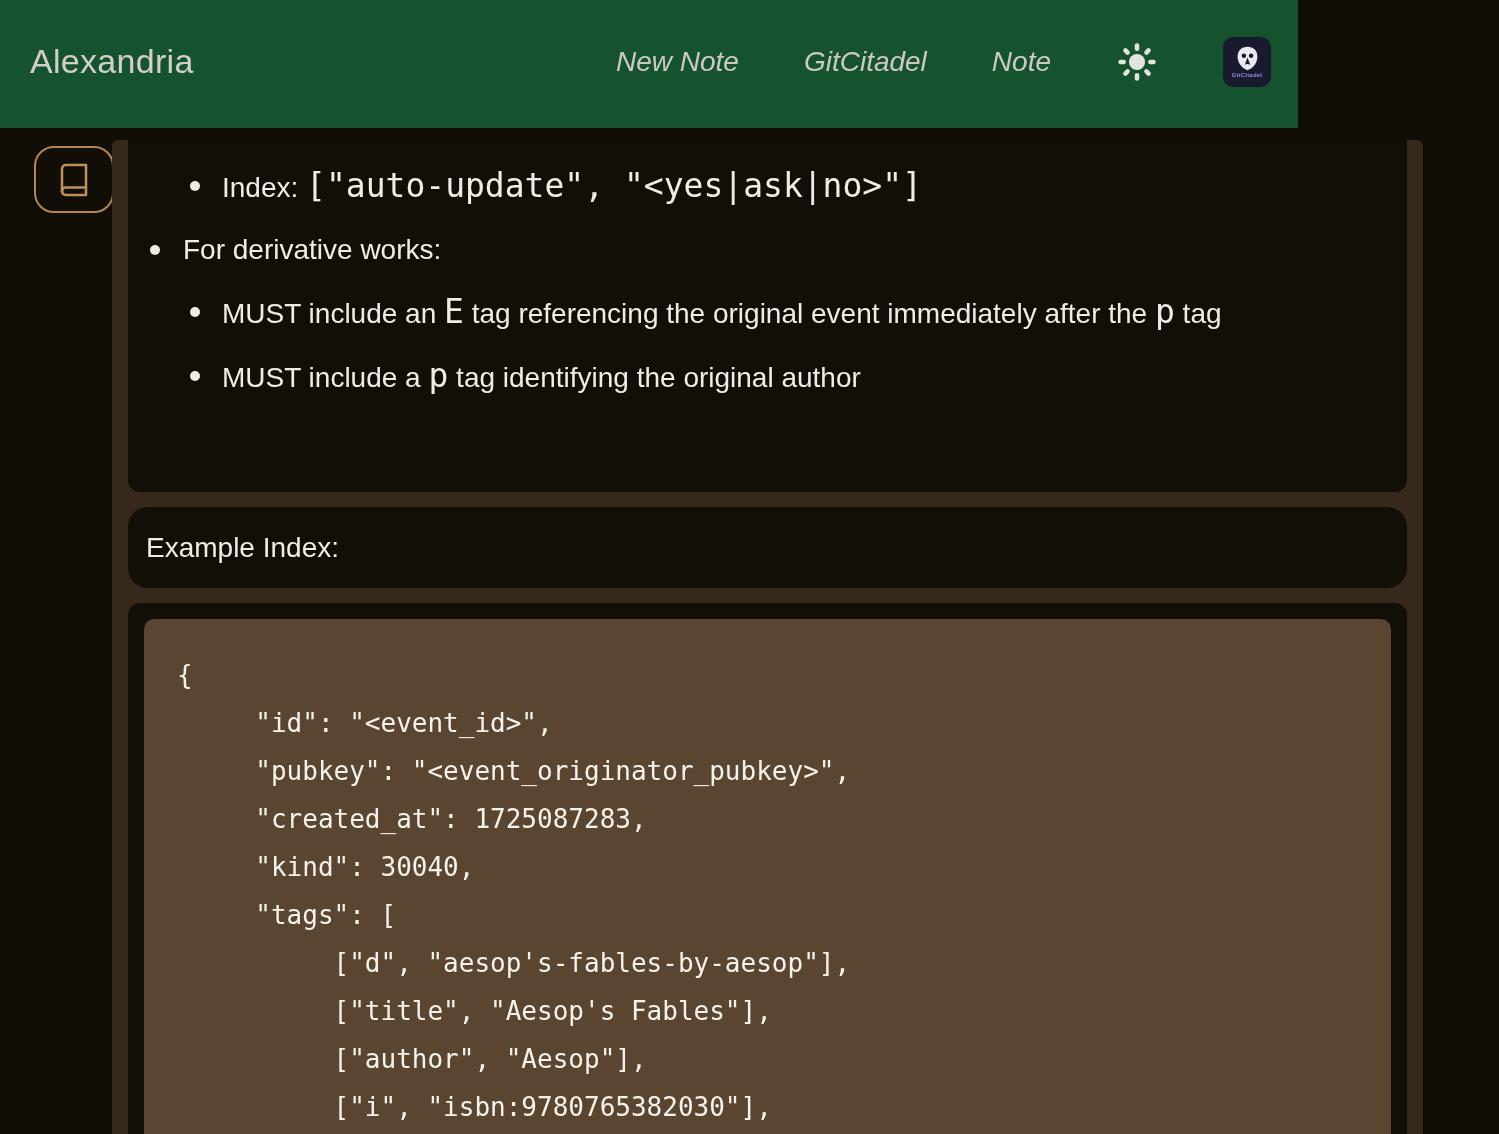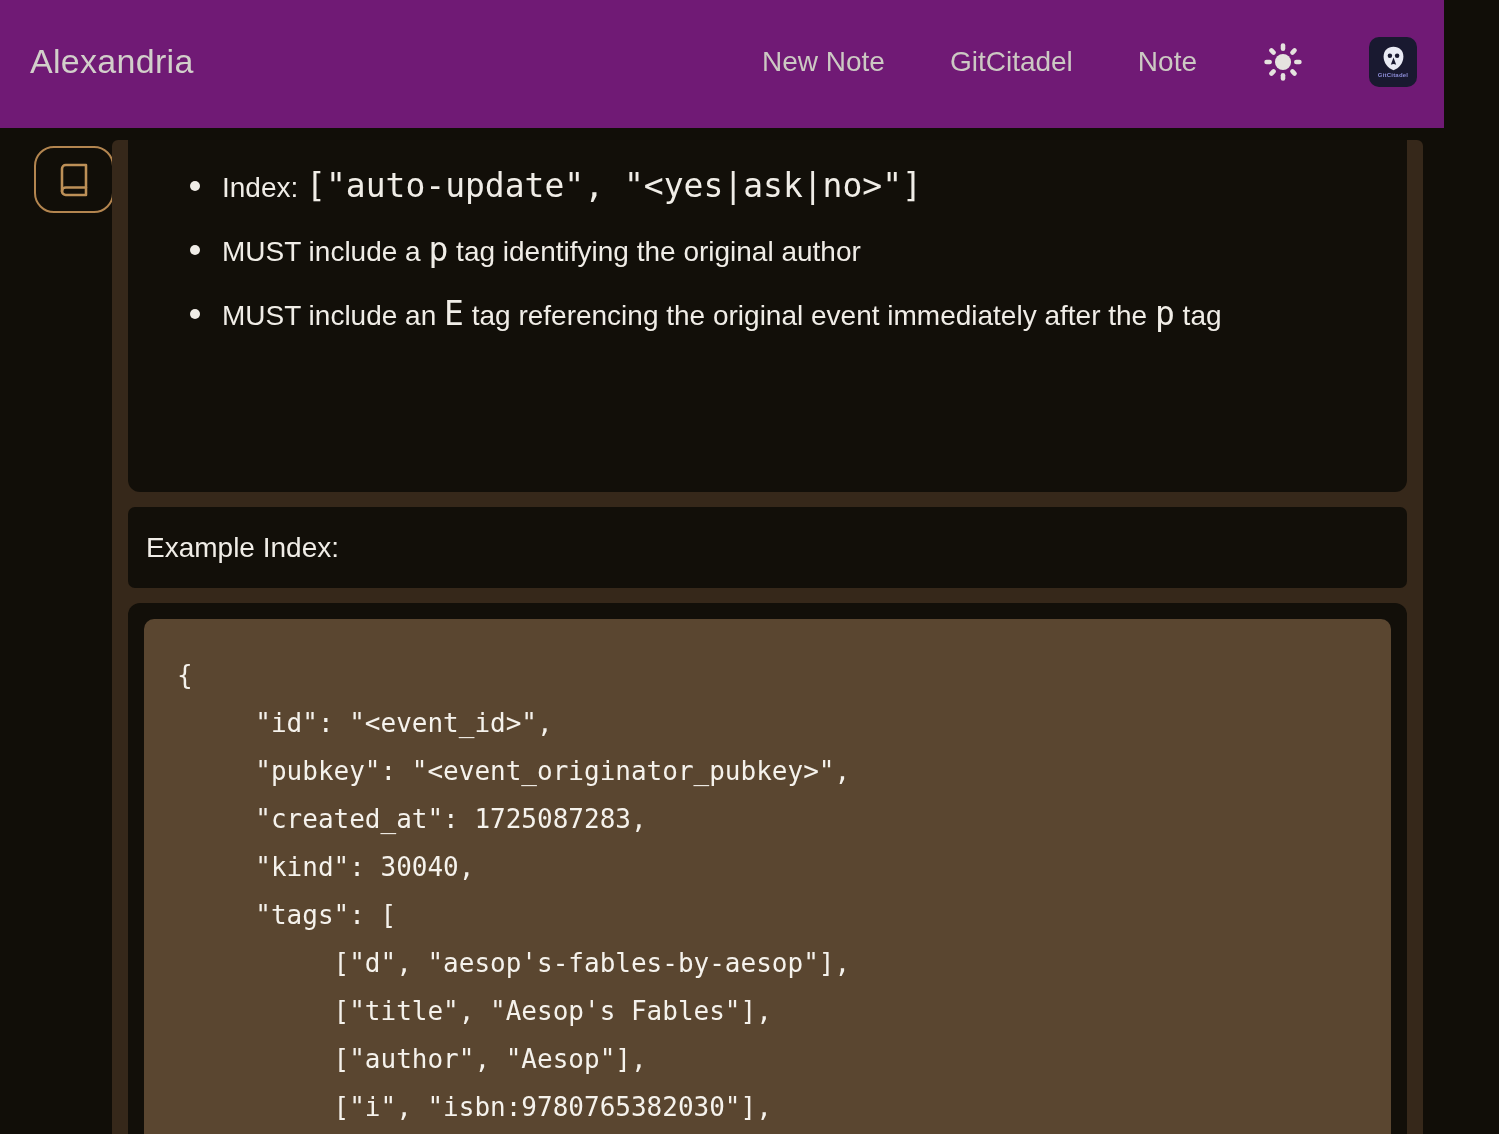--- a/index.html
+++ b/index.html
@@ -5,32 +5,32 @@
   * { margin:0; padding:0; box-sizing:border-box; }
   html,body { width:1499px; height:1134px; overflow:hidden; }
   body {
     position:relative;
     background:#110e08;
     font-family:"Liberation Sans", sans-serif;
     color:#f0ede7;
   }
 
   
-  .app-header { position:absolute; top:0; left:0; width:1444px; height:128px; background:#701a75; }
+  .app-header { position:absolute; top:0; left:0; width:1298px; height:128px; background:#14532d; }
   .app-title {
     position:absolute; left:30px; top:42px;
     font-size:34px; color:#d2cfca; letter-spacing:.3px; cursor:pointer;
     text-decoration:none;
   }
   .top-nav {
     position:absolute; top:0; right:27px; height:124px;
     display:flex; align-items:center; gap:65px;
   }
   .nav-link {
-    font-size:28px; color:#ccc9c3; text-decoration:none; cursor:pointer; white-space:nowrap;
+    font-size:28px; color:#ccc9c3; text-decoration:none; cursor:pointer; white-space:nowrap;font-style:italic;
   }
   .theme-toggle {
     width:42px; height:42px; background:transparent; border:none; cursor:pointer;
     display:flex; align-items:center; justify-content:center; padding:0;
   }
   .logo-badge {
     width:48px; height:50px; border-radius:10px; background:#191930;
     display:flex; flex-direction:column; align-items:center; justify-content:center;
     cursor:pointer; border:none; padding:2px 0 3px;
   }
@@ -45,21 +45,21 @@
     display:flex; align-items:center; justify-content:center; cursor:pointer;
   }
 
   
   .content-wrapper {
     position:absolute; left:112px; top:140px; width:1311px; height:994px;
     background:#36281a; border-radius:6px 6px 0 0;
     padding:0 16px; overflow:hidden;
   }
   .card {
-    background:#120f09; border-radius:7px; margin-bottom:15px; overflow:hidden;
+    background:#120f09; border-radius:20px; margin-bottom:15px; overflow:hidden;
   }
   .card.doc-card { height:352px; border-radius:0 0 12px 12px; padding:28px 30px 0 0; }
   .card.heading-card { height:81px; display:flex; align-items:center; padding:0 18px; }
   .card.code-card { min-height:620px; padding:16px; border-radius:12px; }
 
   
   ul.doc-list { list-style:none; }
   ul.doc-list li {
     position:relative; font-size:28px; line-height:35px; color:#f0ede7; margin-bottom:27px;
   }
@@ -139,22 +139,23 @@
       <path d="M6.5 2H20v20H6.5A2.5 2.5 0 0 1 4 19.5v-15A2.5 2.5 0 0 1 6.5 2z"></path>
     </svg>
   </span>
 </button>
 
 <main class="content-wrapper">
 
   <section class="card doc-card">
     <ul class="doc-list" id="doc-list">
         <li class="l2"><span>Index: </span><span class="code-inline">["auto-update", "&lt;yes|ask|no&gt;"]</span></li>
+        <li class="l1"><span>For derivative works:</span></li>
+        <li class="l2"><span>MUST include an </span><span class="code-inline">E</span><span> tag referencing the original event immediately after the </span><span class="code-inline">p</span><span> tag</span></li>
         <li class="l2"><span>MUST include a </span><span class="code-inline">p</span><span> tag identifying the original author</span></li>
-        <li class="l2"><span>MUST include an </span><span class="code-inline">E</span><span> tag referencing the original event immediately after the </span><span class="code-inline">p</span><span> tag</span></li>
       </ul>
   </section>
 
   <section class="card heading-card">
     <div class="section-heading">Example Index:</div>
   </section>
 
   <section class="card code-card">
     <div class="code-block">
       <pre id="code-pre">{

